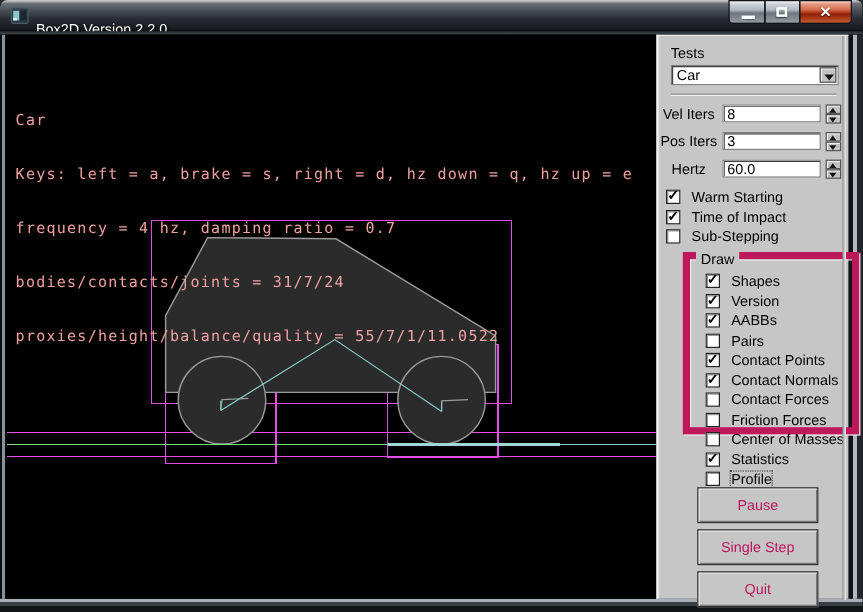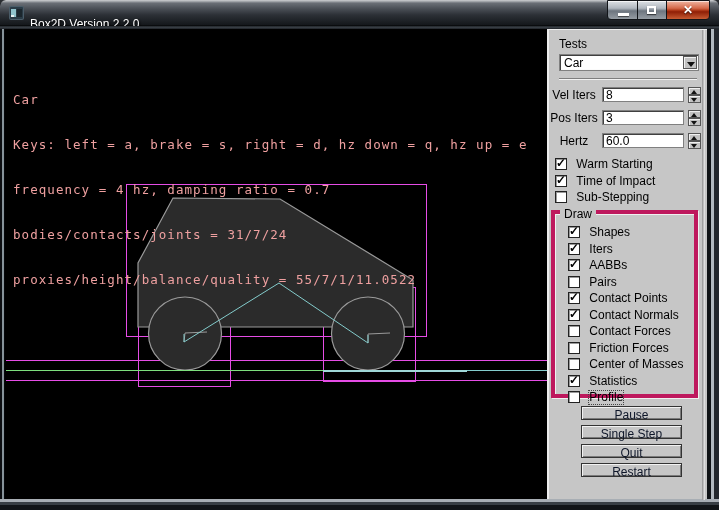--- a/index.html
+++ b/index.html
@@ -82,29 +82,29 @@
   .spin-up,.spin-down{position:absolute;left:0;width:13px;height:8px;background:#c2c2c2;border:1px solid #555;box-shadow:inset 1px 1px 0 #f0f0f0;}
   .spin-up{top:0;}.spin-down{top:8px;}
   .tri-up-s{position:absolute;left:2px;top:2px;width:0;height:0;border-left:3.5px solid transparent;border-right:3.5px solid transparent;border-bottom:4px solid #111;}
   .tri-down-s{position:absolute;left:2px;top:2px;width:0;height:0;border-left:3.5px solid transparent;border-right:3.5px solid transparent;border-top:4px solid #111;}
   .cb-rows-top{position:absolute;left:6px;top:128px;}
   .cb-row{position:relative;height:12px;margin-bottom:4.5px;white-space:nowrap;}
   .cb-box{display:inline-block;vertical-align:top;width:12px;height:12px;background:#fff;border:1px solid #222;
     box-shadow:inset 1px 1px 0 #9a9a9a;position:relative;}
   .cb-box.checked::after{content:"✓";position:absolute;left:0px;top:-3px;font-size:12px;font-weight:bold;color:#000;}
   .cb-label{display:inline-block;vertical-align:top;margin-left:6px;line-height:13px;}
-  .draw-group{position:absolute;left:2px;top:180px;width:147px;height:188px;
-    border:4px solid #be185d;box-shadow:inset 1px 1px 0 #f0f0f0, 1px 1px 0 #f0f0f0;}
+  .draw-group{position:absolute;left:20px;top:180px;width:147px;height:152px;
+    border:6px solid #be185d;box-shadow:inset 1px 1px 0 #f0f0f0, 1px 1px 0 #f0f0f0;}
   .draw-legend{position:absolute;left:5px;top:-7px;background:var(--panel_bg);padding:0 4px;}
   .draw-rows{position:absolute;left:13px;top:12px;}
   .focus-ring{outline:1px dotted #444;outline-offset:0px;}
   .buttons{position:absolute;left:32px;top:376px;width:101px;}
-  .push-btn{display:block;width:101px;height:14px;margin-bottom:5px;background:var(--panel_bg);
+  .push-btn{display:block;width:101px;height:30px;margin-bottom:5px;background:var(--panel_bg);
     border:1px solid #333;box-shadow:inset 1px 1px 0 #f2f2f2, inset -1px -1px 0 #7a7a7a;
-    font-family:"Liberation Sans",sans-serif;font-size:12px;color:#0f172a;text-align:center;padding:0;line-height:16px;}
+    font-family:"Liberation Sans",sans-serif;font-size:12px;color:#be185d;text-align:center;padding:0;line-height:16px;}
   .panel-groove-right{position:absolute;left:153px;top:0;width:3px;height:470px;background:linear-gradient(90deg,#8f8f8f,#efefef);}
 </style>
 </head>
 <body>
 
 <div class="window">
 
   <div class="titlebar">
     <svg class="app-icon" viewBox="0 0 15 14">
       <rect x="0" y="0" width="15" height="14" rx="2" fill="#4a5c68"></rect>
@@ -232,21 +232,21 @@
 
     <div class="draw-group">
       <span class="draw-legend">Draw</span>
       <div class="draw-rows">
         <div class="cb-row">
           <span class="cb-box checked"></span>
           <span class="cb-label">Shapes</span>
         </div>
         <div class="cb-row">
           <span class="cb-box checked"></span>
-          <span class="cb-label">Iters</span>
+          <span class="cb-label">Version</span>
         </div>
         <div class="cb-row">
           <span class="cb-box checked"></span>
           <span class="cb-label">AABBs</span>
         </div>
         <div class="cb-row">
           <span class="cb-box"></span>
           <span class="cb-label">Pairs</span>
         </div>
         <div class="cb-row">

